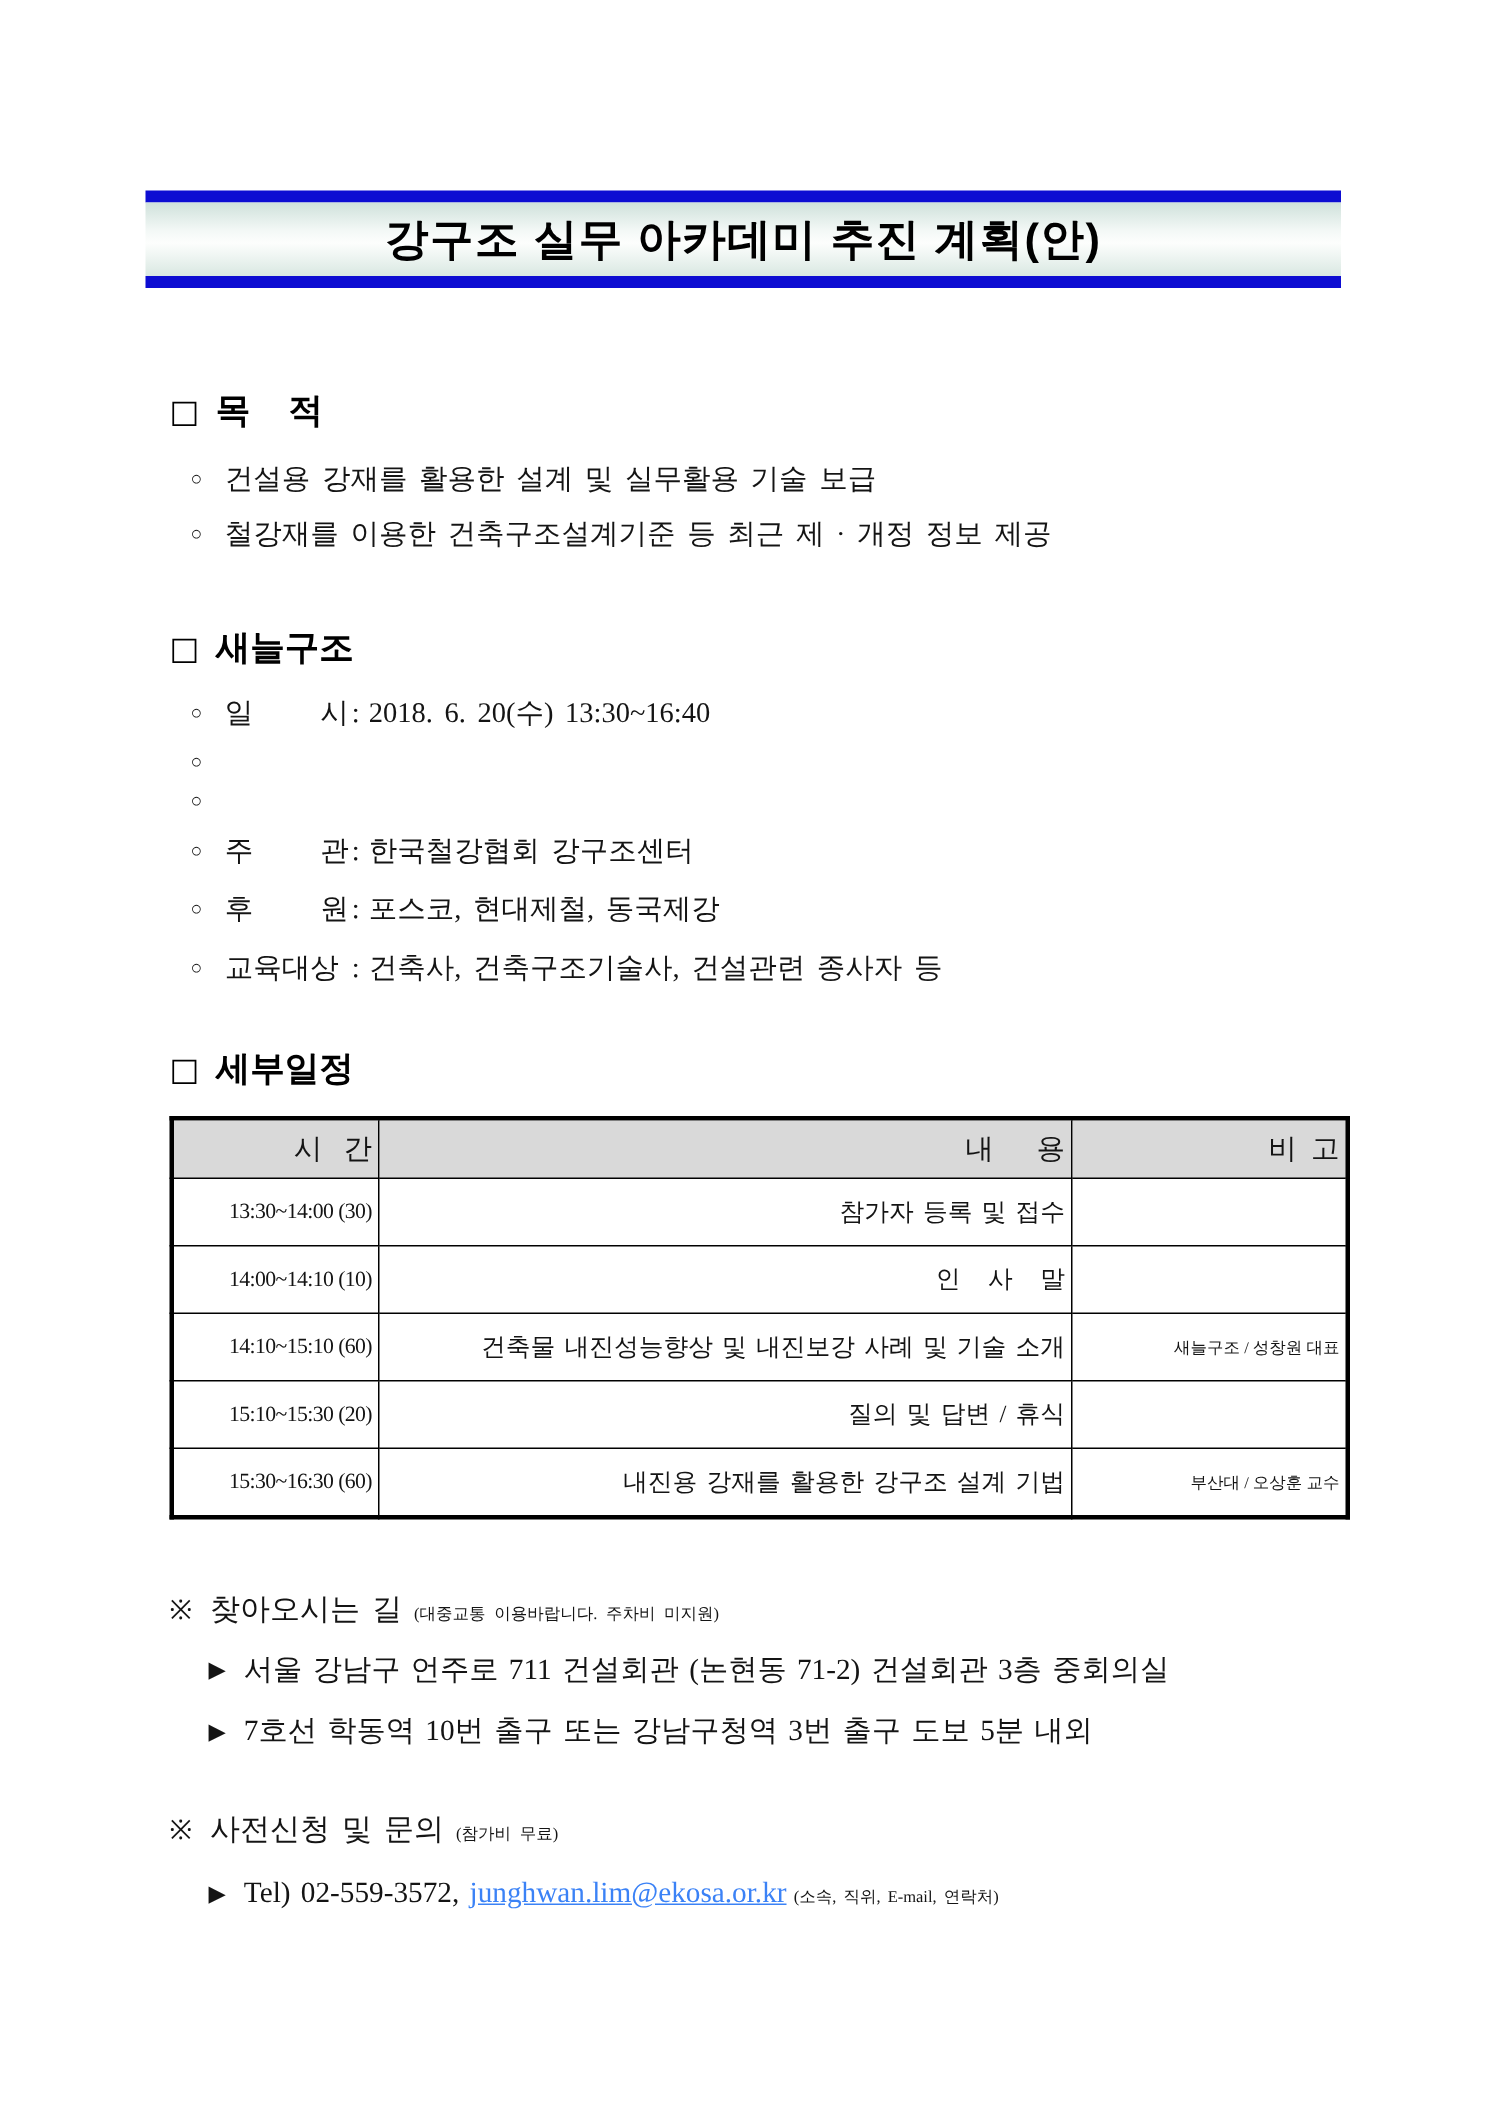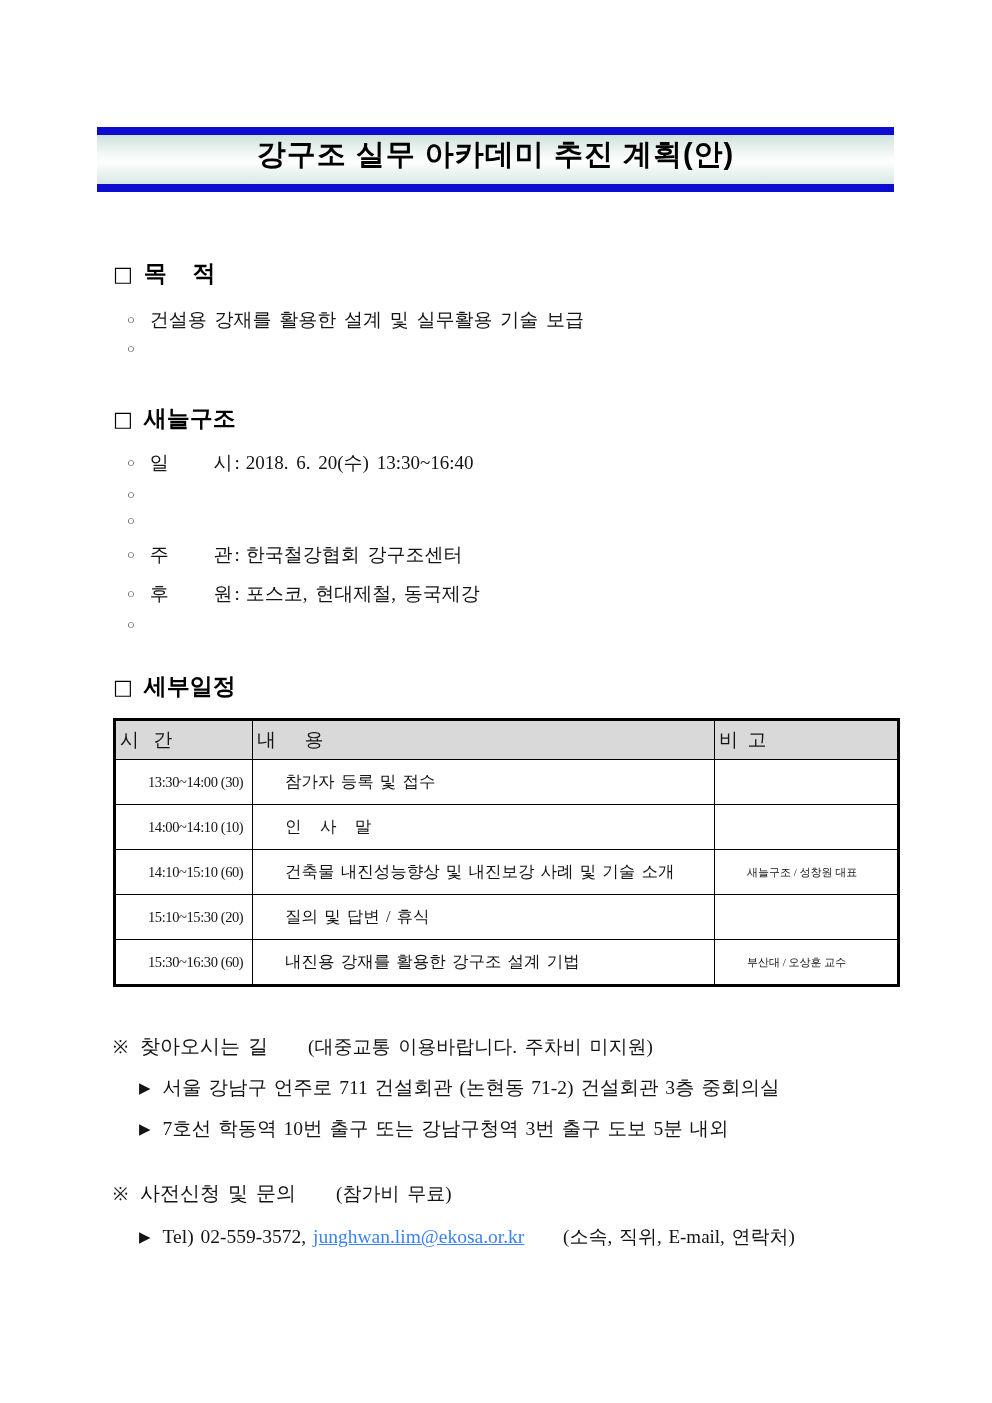--- a/index.html
+++ b/index.html
@@ -9,21 +9,21 @@
     background:#ffffff;
     font-family:"Liberation Serif","DejaVu Serif",serif;
     color:#141414;
     overflow:hidden;
   }
   
   .banner{margin:127px 98px 0 97px;}
   .banner-bar{height:8px;background:#0d0dd2;}
   .banner-mid{
     height:49px;
-    display:flex;align-items:flex-start;justify-content:center;
+    display:flex;align-items:center;justify-content:center;
     background:linear-gradient(to bottom,#cfe1db 0%,#f3f8f6 38%,#fdfefd 55%,#d9e8e2 100%);
   }
   .banner-title{
     font-family:"Liberation Sans","DejaVu Sans",sans-serif;
     font-weight:bold;font-size:29px;letter-spacing:1px;
     color:#000;white-space:pre;
   }
   
   .content{margin:0 95px 0 113px;}
   .section-heading{
@@ -60,41 +60,41 @@
 
   
   .sched-table{
     width:784px;margin-top:16px;
     border-collapse:collapse;
     border:3px solid #000;
     table-layout:fixed;
   }
   .sched-table th,.sched-table td{
     border:1px solid #000;
-    text-align:left;vertical-align:middle;
+    text-align:right;vertical-align:middle;
     padding:0 4px;overflow:hidden;
   }
   .sched-table thead th{
     background:#d9d9d9;height:38px;
     font-weight:normal;font-size:19px;white-space:pre;
   }
   .sched-table tbody td{height:44px;padding-left:32px;}
   .cell-time{font-size:14.5px;letter-spacing:-0.4px;white-space:nowrap;}
   .cell-content{font-size:16.5px;word-spacing:2px;white-space:pre;}
   .cell-note{font-size:11px;white-space:nowrap;}
 
   
   .note-heading{
     display:flex;align-items:baseline;gap:12px;
     font-size:20px;word-spacing:3px;margin:0;white-space:pre;
   }
   .n-directions{margin-top:46px;}
   .n-contact{margin-top:36px;}
   .ref-icon{font-size:18px;flex:0 0 auto;}
-  .note-sub{font-size:19px;margin-left:32px;}
+  .note-sub{font-size:11px;}
 
   .tri-list{list-style:none;margin:14px 0 0 0;padding:0 0 0 26px;}
   .tri-list li{
     display:flex;align-items:baseline;gap:12px;
     font-size:19.5px;line-height:27px;word-spacing:2px;
     margin-bottom:12px;white-space:pre;
   }
   .tri-icon{font-size:15px;flex:0 0 auto;position:relative;top:-1px;}
   .tel-line{margin-top:16px;}
   .email-link{color:#3b82f6;text-decoration:underline;cursor:pointer;}
@@ -118,20 +118,21 @@
       <span class="sq-icon">□</span>
       <span>목    적</span>
     </h2>
     <ul class="bullet-list">
       <li>
         <span class="circle-icon">○</span>
         <span>건설용 강재를 활용한 설계 및 실무활용 기술 보급</span>
       </li>
       <li>
         <span class="circle-icon">○</span>
+        <span>철강재를 이용한 건축구조설계기준 등 최근 제 · 개정 정보 제공</span>
       </li>
     </ul>
 
     <h2 class="section-heading h-overview">
       <span class="sq-icon">□</span>
       <span>새늘구조</span>
     </h2>
     <ul class="bullet-list ov-list">
       <li>
         <span class="circle-icon">○</span>
@@ -146,20 +147,21 @@
       <li>
         <span class="circle-icon">○</span>
         <span><span class="ov-label">주 관</span><span class="ov-colon">:</span><span>한국철강협회 강구조센터</span></span>
       </li>
       <li>
         <span class="circle-icon">○</span>
         <span><span class="ov-label">후 원</span><span class="ov-colon">:</span><span>포스코, 현대제철, 동국제강</span></span>
       </li>
       <li>
         <span class="circle-icon">○</span>
+        <span><span class="ov-label">교육대상</span><span class="ov-colon">:</span><span>건축사, 건축구조기술사, 건설관련 종사자 등</span></span>
       </li>
     </ul>
 
     <h2 class="section-heading h-schedule">
       <span class="sq-icon">□</span>
       <span>세부일정</span>
     </h2>
 
     <table class="sched-table">
       <colgroup>

